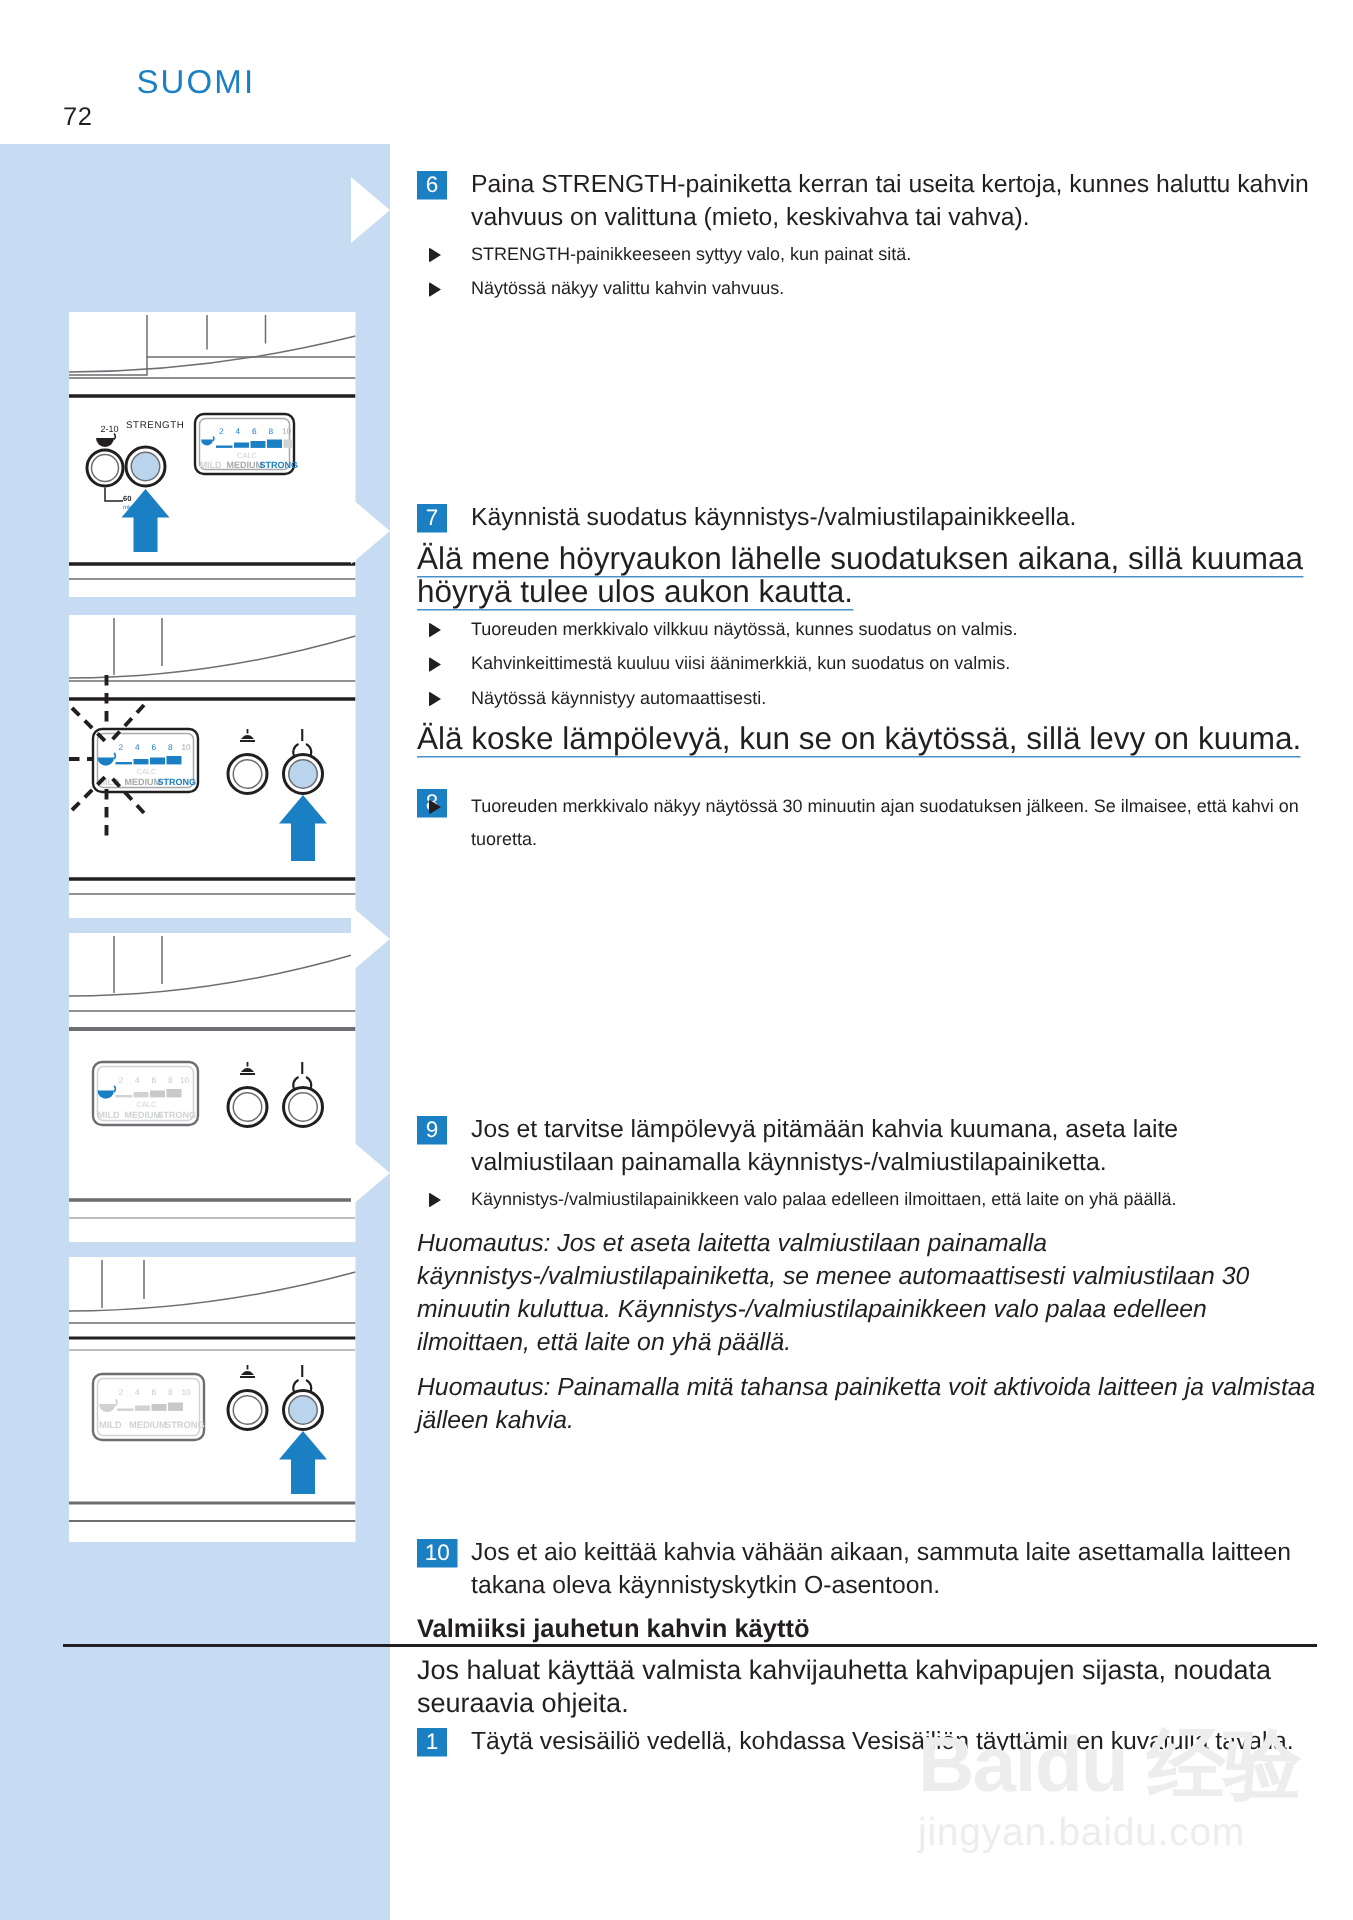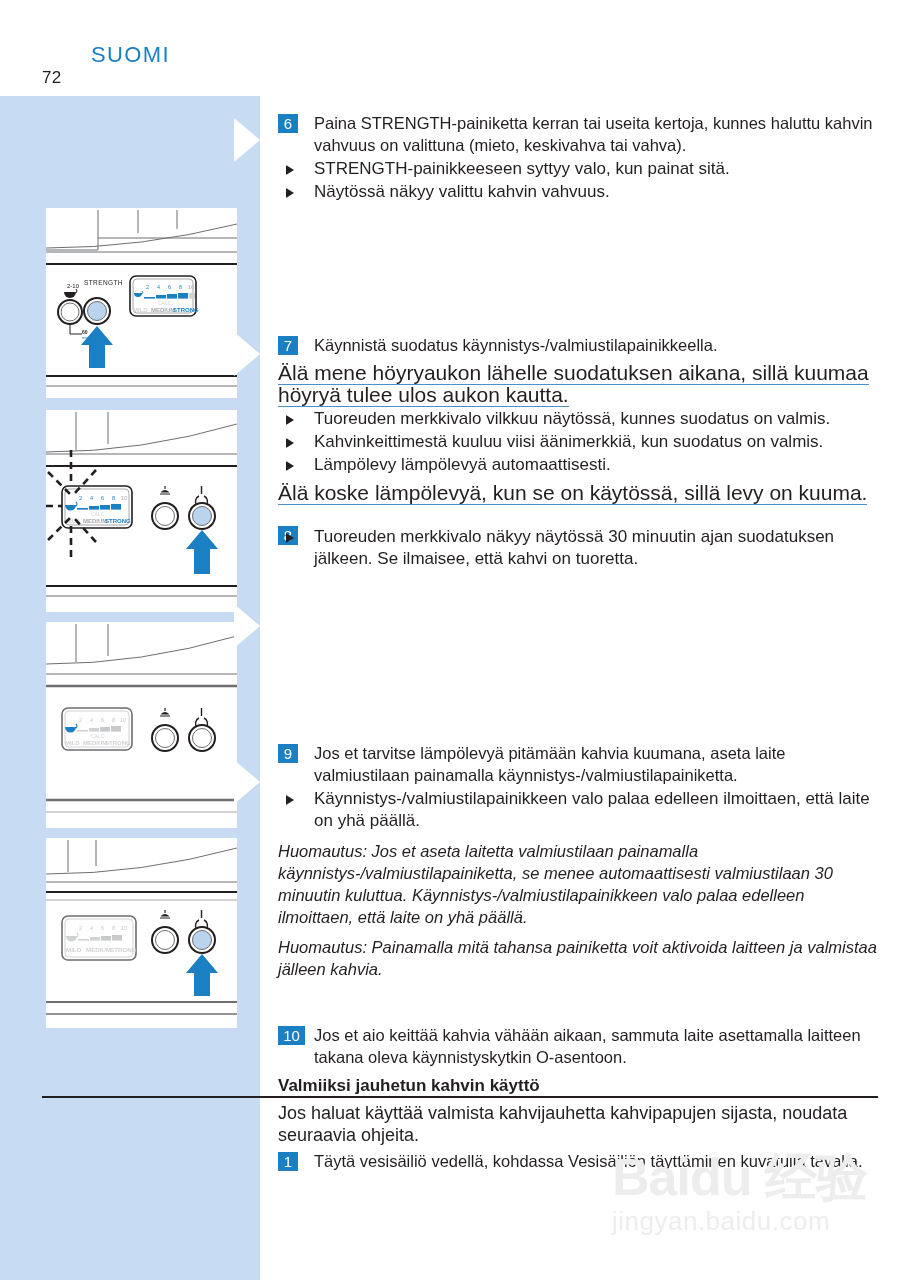--- a/index.html
+++ b/index.html
@@ -29,21 +29,21 @@
 
   .panel svg{display:block;width:191px;height:100%;}
 
   
   .txt-col{position:absolute;left:278px;top:112px;width:600px;}
   .blk{position:relative;}
   .step{position:relative;padding-left:36px;margin:0 0 2px 0;font-size:16.5px;line-height:22px;color:#231f20;}
   .badge{position:absolute;left:0;top:2px;min-width:20px;height:19px;background:#1b7fc4;color:#fff;
          font-size:15px;line-height:19px;text-align:center;padding:0 3px;box-sizing:border-box;font-weight:400;}
   .badge.w2{min-width:27px;}
-  .bullet{position:relative;padding-left:36px;margin:0 0 1px 0;font-size:17px;line-height:22px;}
+  .bullet{position:relative;padding-left:36px;margin:0 0 1px 0;font-size:12px;line-height:22px;}
   .bullet:before{content:"";position:absolute;left:8px;top:7px;width:0;height:0;
         border-top:5px solid transparent;border-bottom:5px solid transparent;border-left:8px solid #231f20;
         border-radius:1px;}
   .warn{font-size:21px;line-height:22px;margin:6px 0 2px 0;}
   .warn span{box-shadow:inset 0 -1px 0 0 #4a90c9;padding-bottom:1px;}
   .note{font-style:italic;font-size:16.5px;line-height:22px;margin:8px 0 4px 0;}
   .para{font-size:18px;line-height:22px;margin:6px 0 4px 0;}
   .sec-h{font-size:17px;font-weight:bold;margin:14px 0 0 0;}
   .rule{position:absolute;left:-236px;width:836px;height:2px;background:#231f20;}
 
@@ -297,21 +297,21 @@
   <div id="b7" class="blk">
     <p class="step">
       <span class="badge">7</span>
       <span>Käynnistä suodatus käynnistys-/valmiustilapainikkeella.</span>
     </p>
     <p class="warn">
       <span>Älä mene höyryaukon lähelle suodatuksen aikana, sillä kuumaa höyryä tulee ulos aukon kautta.</span>
     </p>
     <p class="bullet">Tuoreuden merkkivalo vilkkuu näytössä, kunnes suodatus on valmis.</p>
     <p class="bullet">Kahvinkeittimestä kuuluu viisi äänimerkkiä, kun suodatus on valmis.</p>
-    <p class="bullet">Lämpölevy lämpölevyä automaattisesti.</p>
+    <p class="bullet">Näytössä käynnistyy automaattisesti.</p>
     <p class="warn">
       <span>Älä koske lämpölevyä, kun se on käytössä, sillä levy on kuuma.</span>
     </p>
   </div>
 
   <div id="b8" class="blk">
     <p class="step">
       <span class="badge">8</span>
     </p>
     <p class="bullet">Tuoreuden merkkivalo näkyy näytössä 30 minuutin ajan suodatuksen jälkeen. Se ilmaisee, että kahvi on tuoretta.</p>

